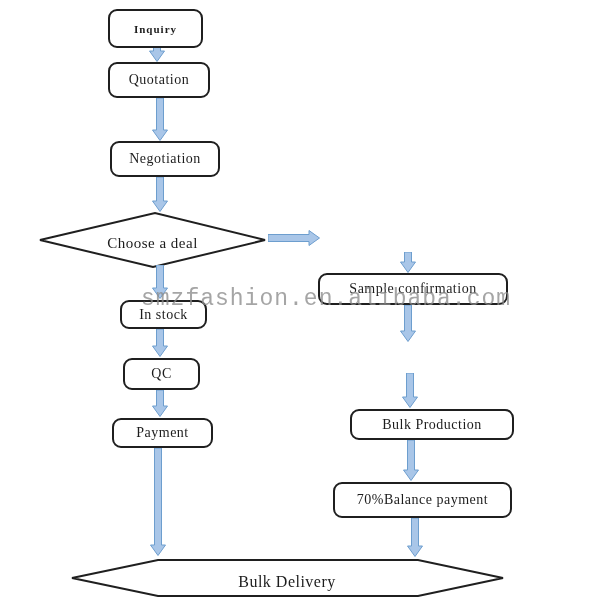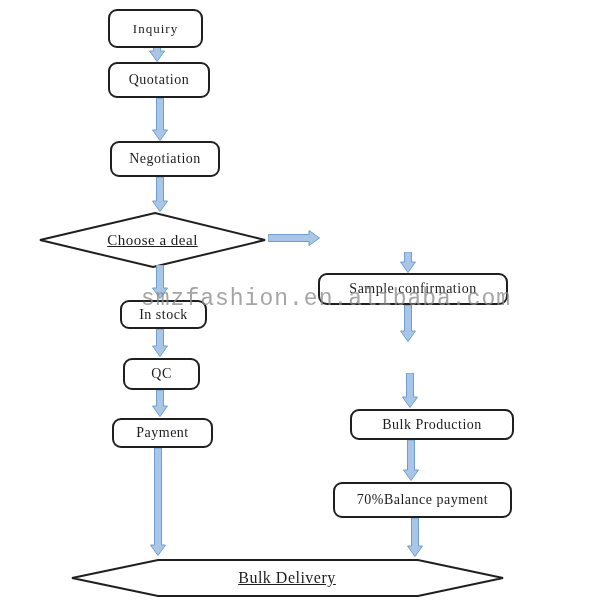--- a/index.html
+++ b/index.html
@@ -6,26 +6,26 @@
   .stage{
     position:relative;width:600px;height:600px;background:#ffffff;overflow:hidden;
     font-family:"Liberation Serif","DejaVu Serif",serif;color:#1c1c1c;
   }
   .node{
     position:absolute;background:#ffffff;border:2px solid #1f1f1f;border-radius:9px;
     display:flex;align-items:center;justify-content:center;
     font-size:14px;letter-spacing:.5px;white-space:nowrap;box-sizing:border-box;
     z-index:10;
   }
-  .node.bold{font-weight:normal;font-size:13px;letter-spacing:1px;}
+  .node.bold{font-weight:bold;font-size:11px;letter-spacing:1px;}
   .shape{position:absolute;z-index:5;}
   .shape polygon{fill:#ffffff;stroke:#1f1f1f;stroke-width:2;}
   .shape-label{
-    position:absolute;z-index:12;display:flex;align-items:center;justify-content:center;
-    font-size:15px;letter-spacing:.5px;white-space:nowrap;text-decoration:underline;
+    position:absolute;z-index:12;display:flex;align-items:flex-end;justify-content:center;
+    font-size:15px;letter-spacing:.5px;white-space:nowrap;
   }
   .arrow{position:absolute;z-index:8;}
   .arrow polygon{fill:#a9c6e8;stroke:#6d9ece;stroke-width:1;}
   .watermark{
     position:absolute;left:141px;top:286px;z-index:30;
     font-family:Liberation Mono, monospace;
     font-size:23px;color:rgba(140,140,140,0.78);letter-spacing:1px;white-space:nowrap;
   }
 </style>
 </head>

